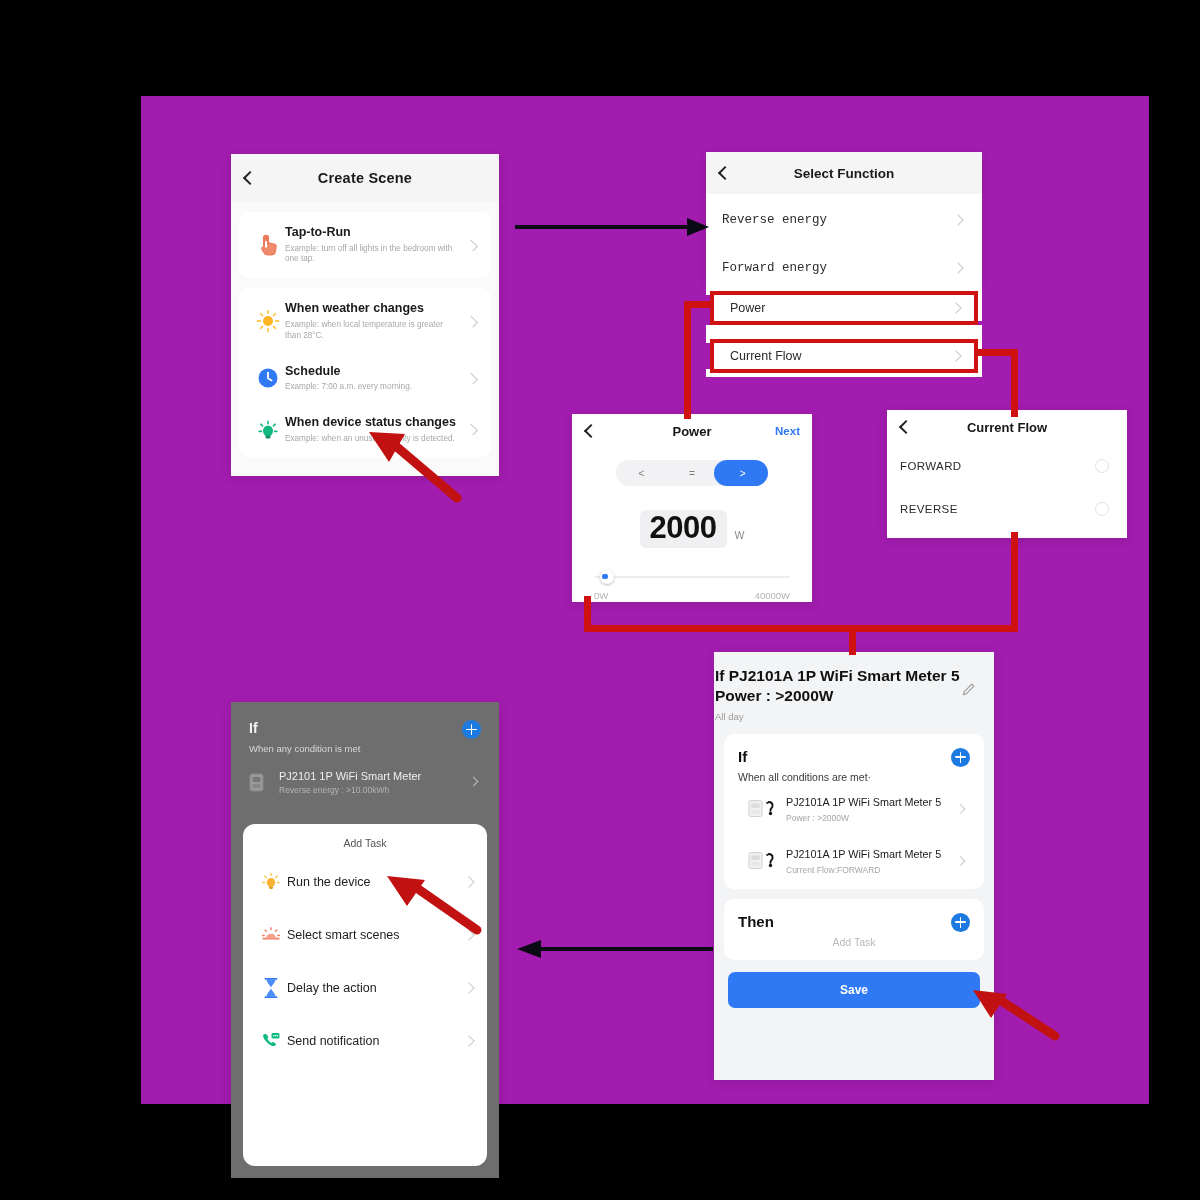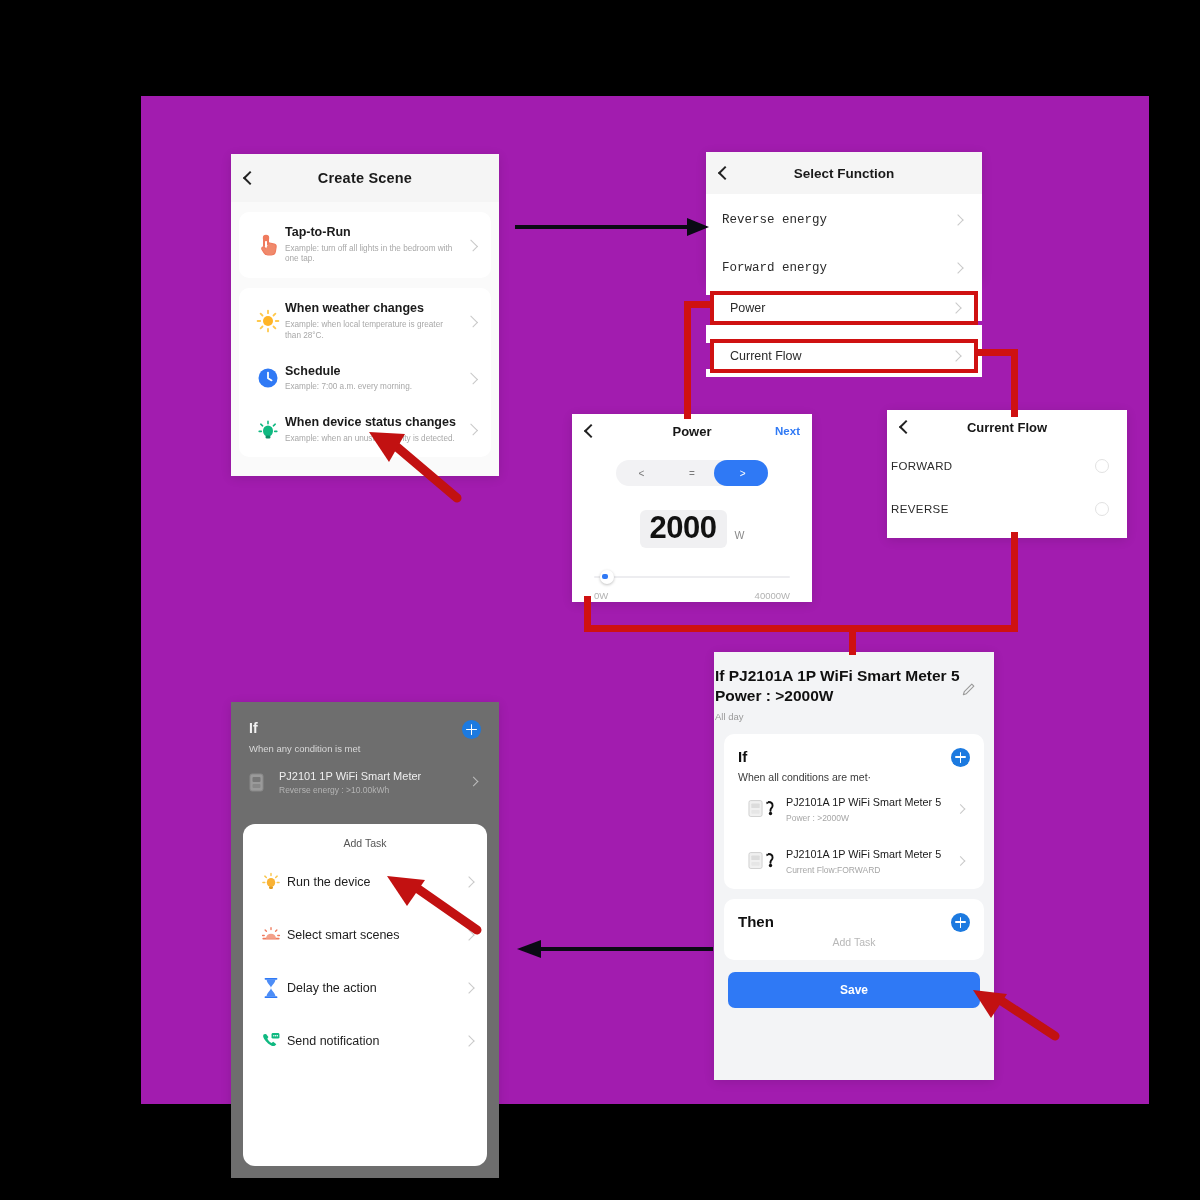--- a/index.html
+++ b/index.html
@@ -109,21 +109,21 @@
   }
   .pw-dot { position:absolute; left:2px; top:4px; width:6px; height:5px; background:#2f79f5; border-radius:2px; }
   .pw-scale { display:flex; justify-content:space-between; margin: 6px 22px 0;
               font-size:9.5px; color:#b2b2b2; }
 
   
   #flowPanel { left: 746px; top: 314px; width: 240px; height: 128px; }
   .cf-header { height: 34px; position:relative; display:flex; align-items:center; background:#fff; }
   .cf-title { width:100%; text-align:center; font-size:13px; font-weight:700; color:#161616; }
   .cf-back { position:absolute; left:14px; top:50%; transform:translateY(-50%); }
-  .cf-row { height:43px; display:flex; align-items:center; padding:0 4px; position:relative; }
+  .cf-row { height:43px; display:flex; align-items:center; padding:0 13px; position:relative; }
   .cf-label { font-size:11.5px; color:#2a2a2a; letter-spacing:.4px; }
   .cf-radio {
     position:absolute; right:18px; top:50%; transform:translateY(-50%);
     width:14px; height:14px; border-radius:50%; border:1.4px solid #e2e2e2;
   }
 
   
   #summary { left: 573px; top: 556px; width: 280px; height: 428px; background:#f3f4f6; }
   .sm-top { background:#f3f4f6; padding: 14px 1px 10px; position:relative; }
   .sm-h1 { font-size:15.5px; font-weight:700; color:#111; line-height:1.28; padding-right:26px; }

